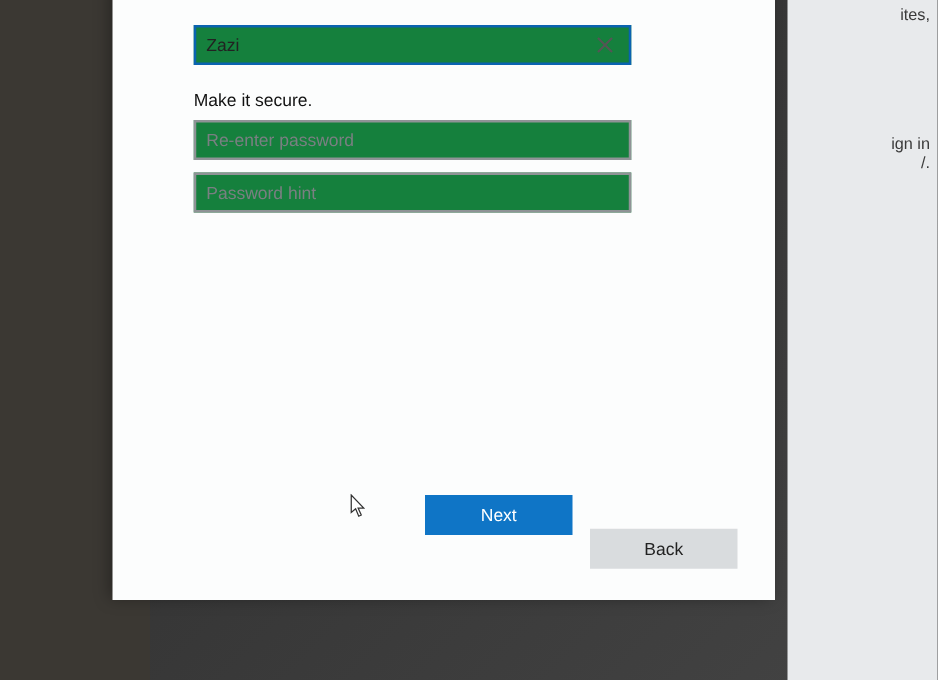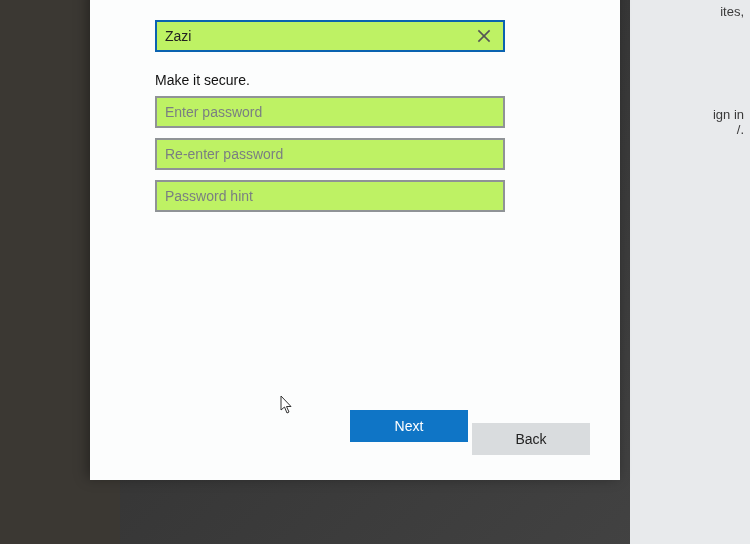--- a/index.html
+++ b/index.html
@@ -68,21 +68,21 @@
     font-weight: 400;
     margin-top: 20px;
   }
   .field-wrap {
     position: relative;
   }
   input.textfield {
     width: 350px;
     height: 32px;
     border: 2px solid #0a63b0;
-    background: #bef264;
+    background: #15803d;
     font-size: 14px;
     padding: 0 30px 0 8px;
     box-sizing: border-box;
     color: #222;
     outline: none;
   }
   input.textfield.grey {
     border: 2px solid #8f9396;
   }
   input.textfield::placeholder {
@@ -98,22 +98,21 @@
     cursor: pointer;
     color: #555;
   }
   .clear-x svg { width: 100%; height: 100%; }
   .secondary-fields .field-wrap { margin-bottom: 10px; }
   .button-row {
     position: absolute;
     right: 30px;
     bottom: 25px;
     display: flex;
-    gap: 4px;
-    align-items: center;
+    gap: 14px;
   }
   .btn {
     width: 118px;
     height: 32px;
     font-size: 14px;
     border: none;
     cursor: pointer;
     box-sizing: border-box;
   }
   .btn.primary {
@@ -159,23 +158,20 @@
         <line x1="3" y1="3" x2="13" y2="13" stroke="#555" stroke-width="1.4"></line>
         <line x1="13" y1="3" x2="3" y2="13" stroke="#555" stroke-width="1.4"></line>
       </svg>
     </div>
   </div>
 
   <div class="section-label bold">Make it secure.</div>
 
   <div class="secondary-fields">
     <div class="field-wrap">
-      <input type="password" class="textfield grey" placeholder="Enter password" style="">
-    </div>
-    <div class="field-wrap">
       <input type="password" class="textfield grey" placeholder="Re-enter password" style="">
     </div>
     <div class="field-wrap">
       <input type="text" class="textfield grey" placeholder="Password hint" style="">
     </div>
   </div>
 
   <div class="button-row">
     <button class="btn primary">Next</button>
     <button class="btn secondary">Back</button>

